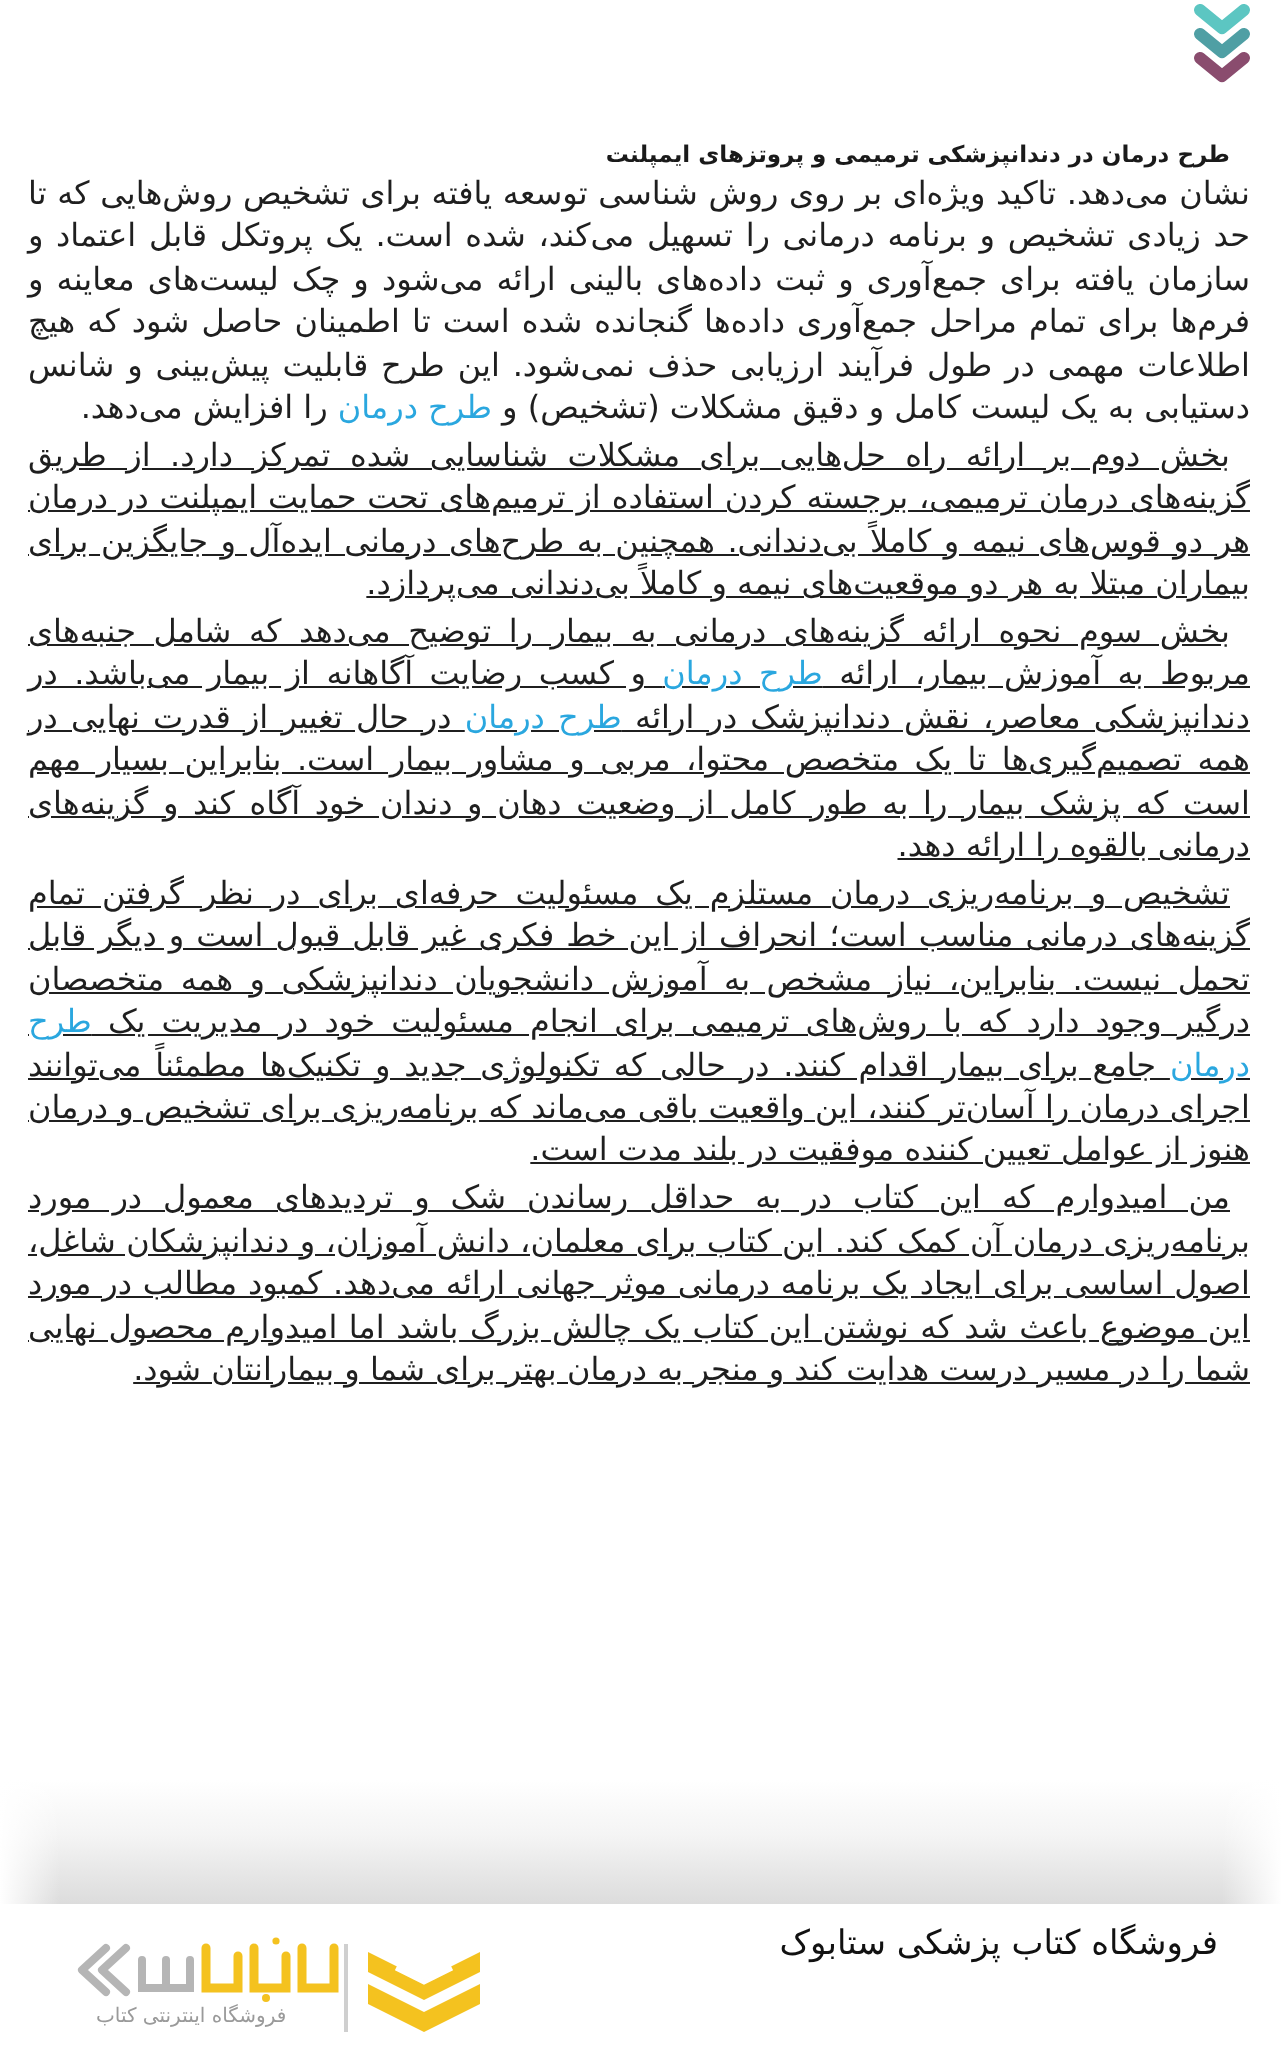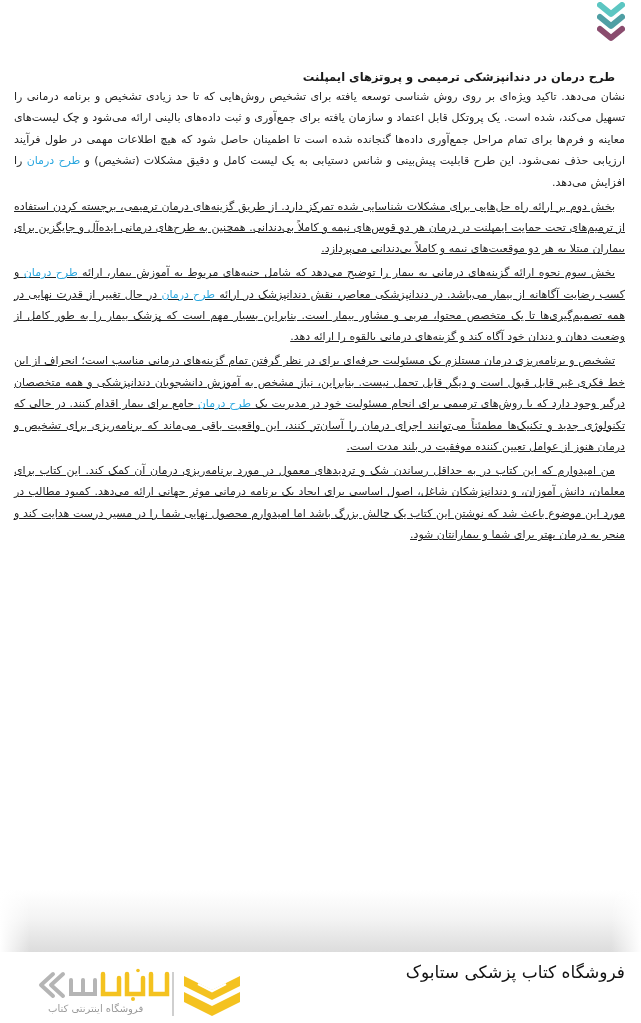--- a/index.html
+++ b/index.html
@@ -41,21 +41,21 @@
       white-space: nowrap;
       margin-top: 28px;
     }
     .content {
       position: absolute;
       left: 14px;
       right: 16px;
       top: 86px;
       direction: rtl;
       text-align: justify;
-      font-size: 11px;
+      font-size: 16px;
       line-height: 21.4px;
       color: #1f1f1f;
     }
     .content p {
       margin: 0 0 2.5px 0;
     }
     .content p.indent {
       text-indent: 10px;
       text-decoration: underline;
     }
@@ -88,21 +88,21 @@
     .footer {
       position: absolute;
       left: 0;
       top: 952px;
       width: 641px;
       height: 71px;
       background: #ffffff;
     }
     .store-name {
       position: absolute;
-      right: 16px;
+      right: 32px;
       top: 10px;
       direction: rtl;
       font-size: 17px;
       color: #111111;
       white-space: nowrap;
     }
     .store-url {
       position: absolute;
       right: 16px;
       top: 40px;

